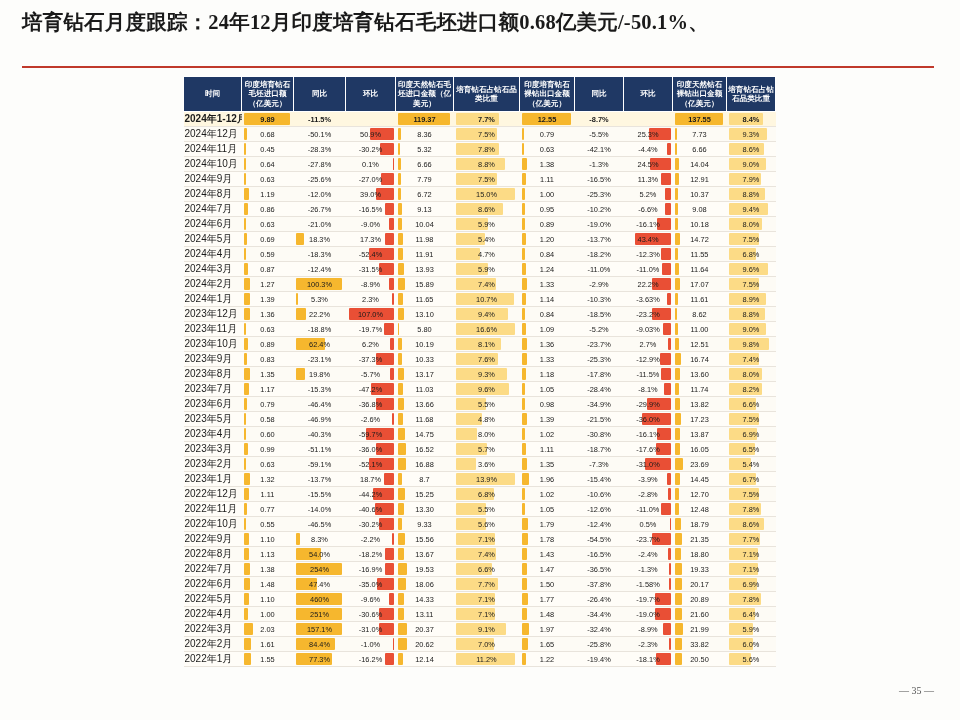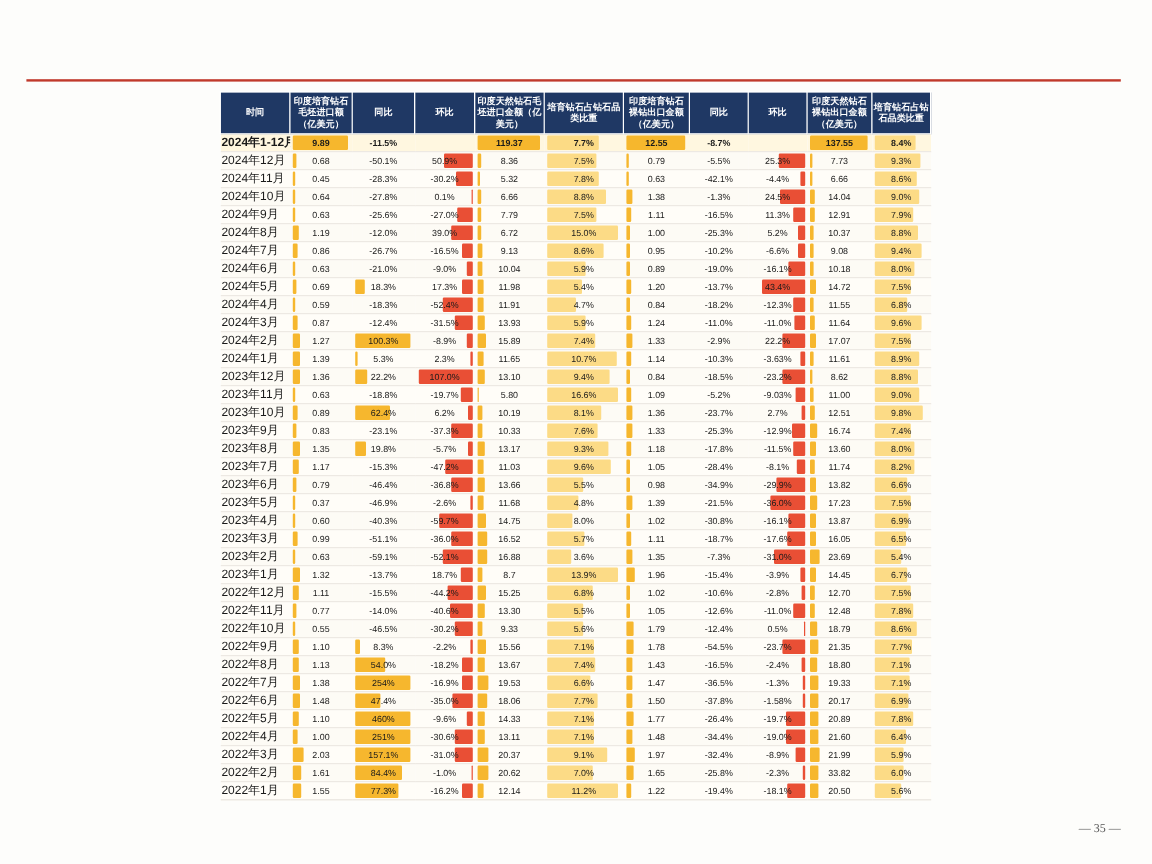--- a/index.html
+++ b/index.html
@@ -146,21 +146,21 @@
     font-size:10px;color:#555;
     font-family:"Liberation Serif", serif;
   }
 </style>
 </head>
 <body>
 
 <div class="slide">
 
   <div class="title">
-    <br>
+    <span class="accent">培育钻石月度跟踪：24年12月印度培育钻石毛坯进口额0.68亿美元/-50.1%、</span><br>
   </div>
   <div class="title-rule"></div>
 
   <div class="table-wrap">
     <table>
       <colgroup>
         <col class="c0">
           <col class="c1">
           <col class="c2">
           <col class="c3">
@@ -937,21 +937,21 @@
             </td>
             <td class="bar-cell">
               <div class="bar-fill yellowlight" style="width: 55.8%;"></div>
               <span class="bar-text">6.6%</span>
             </td>
           </tr>
           <tr>
             <td class="label">2023年5月</td>
             <td class="bar-cell">
               <div class="bar-fill" style="width: 5.4%;"></div>
-              <span class="bar-text">0.37</span>
+              <span class="bar-text">0.58</span>
             </td>
             <td>-46.9%</td>
             <td class="bar-cell barneg">
               <div class="bar-fill red" style="width: 3.6%;"></div>
               <span class="bar-text">-2.6%</span>
             </td>
             <td class="bar-cell">
               <div class="bar-fill" style="width: 9.9%;"></div>
               <span class="bar-text">11.68</span>
             </td>

